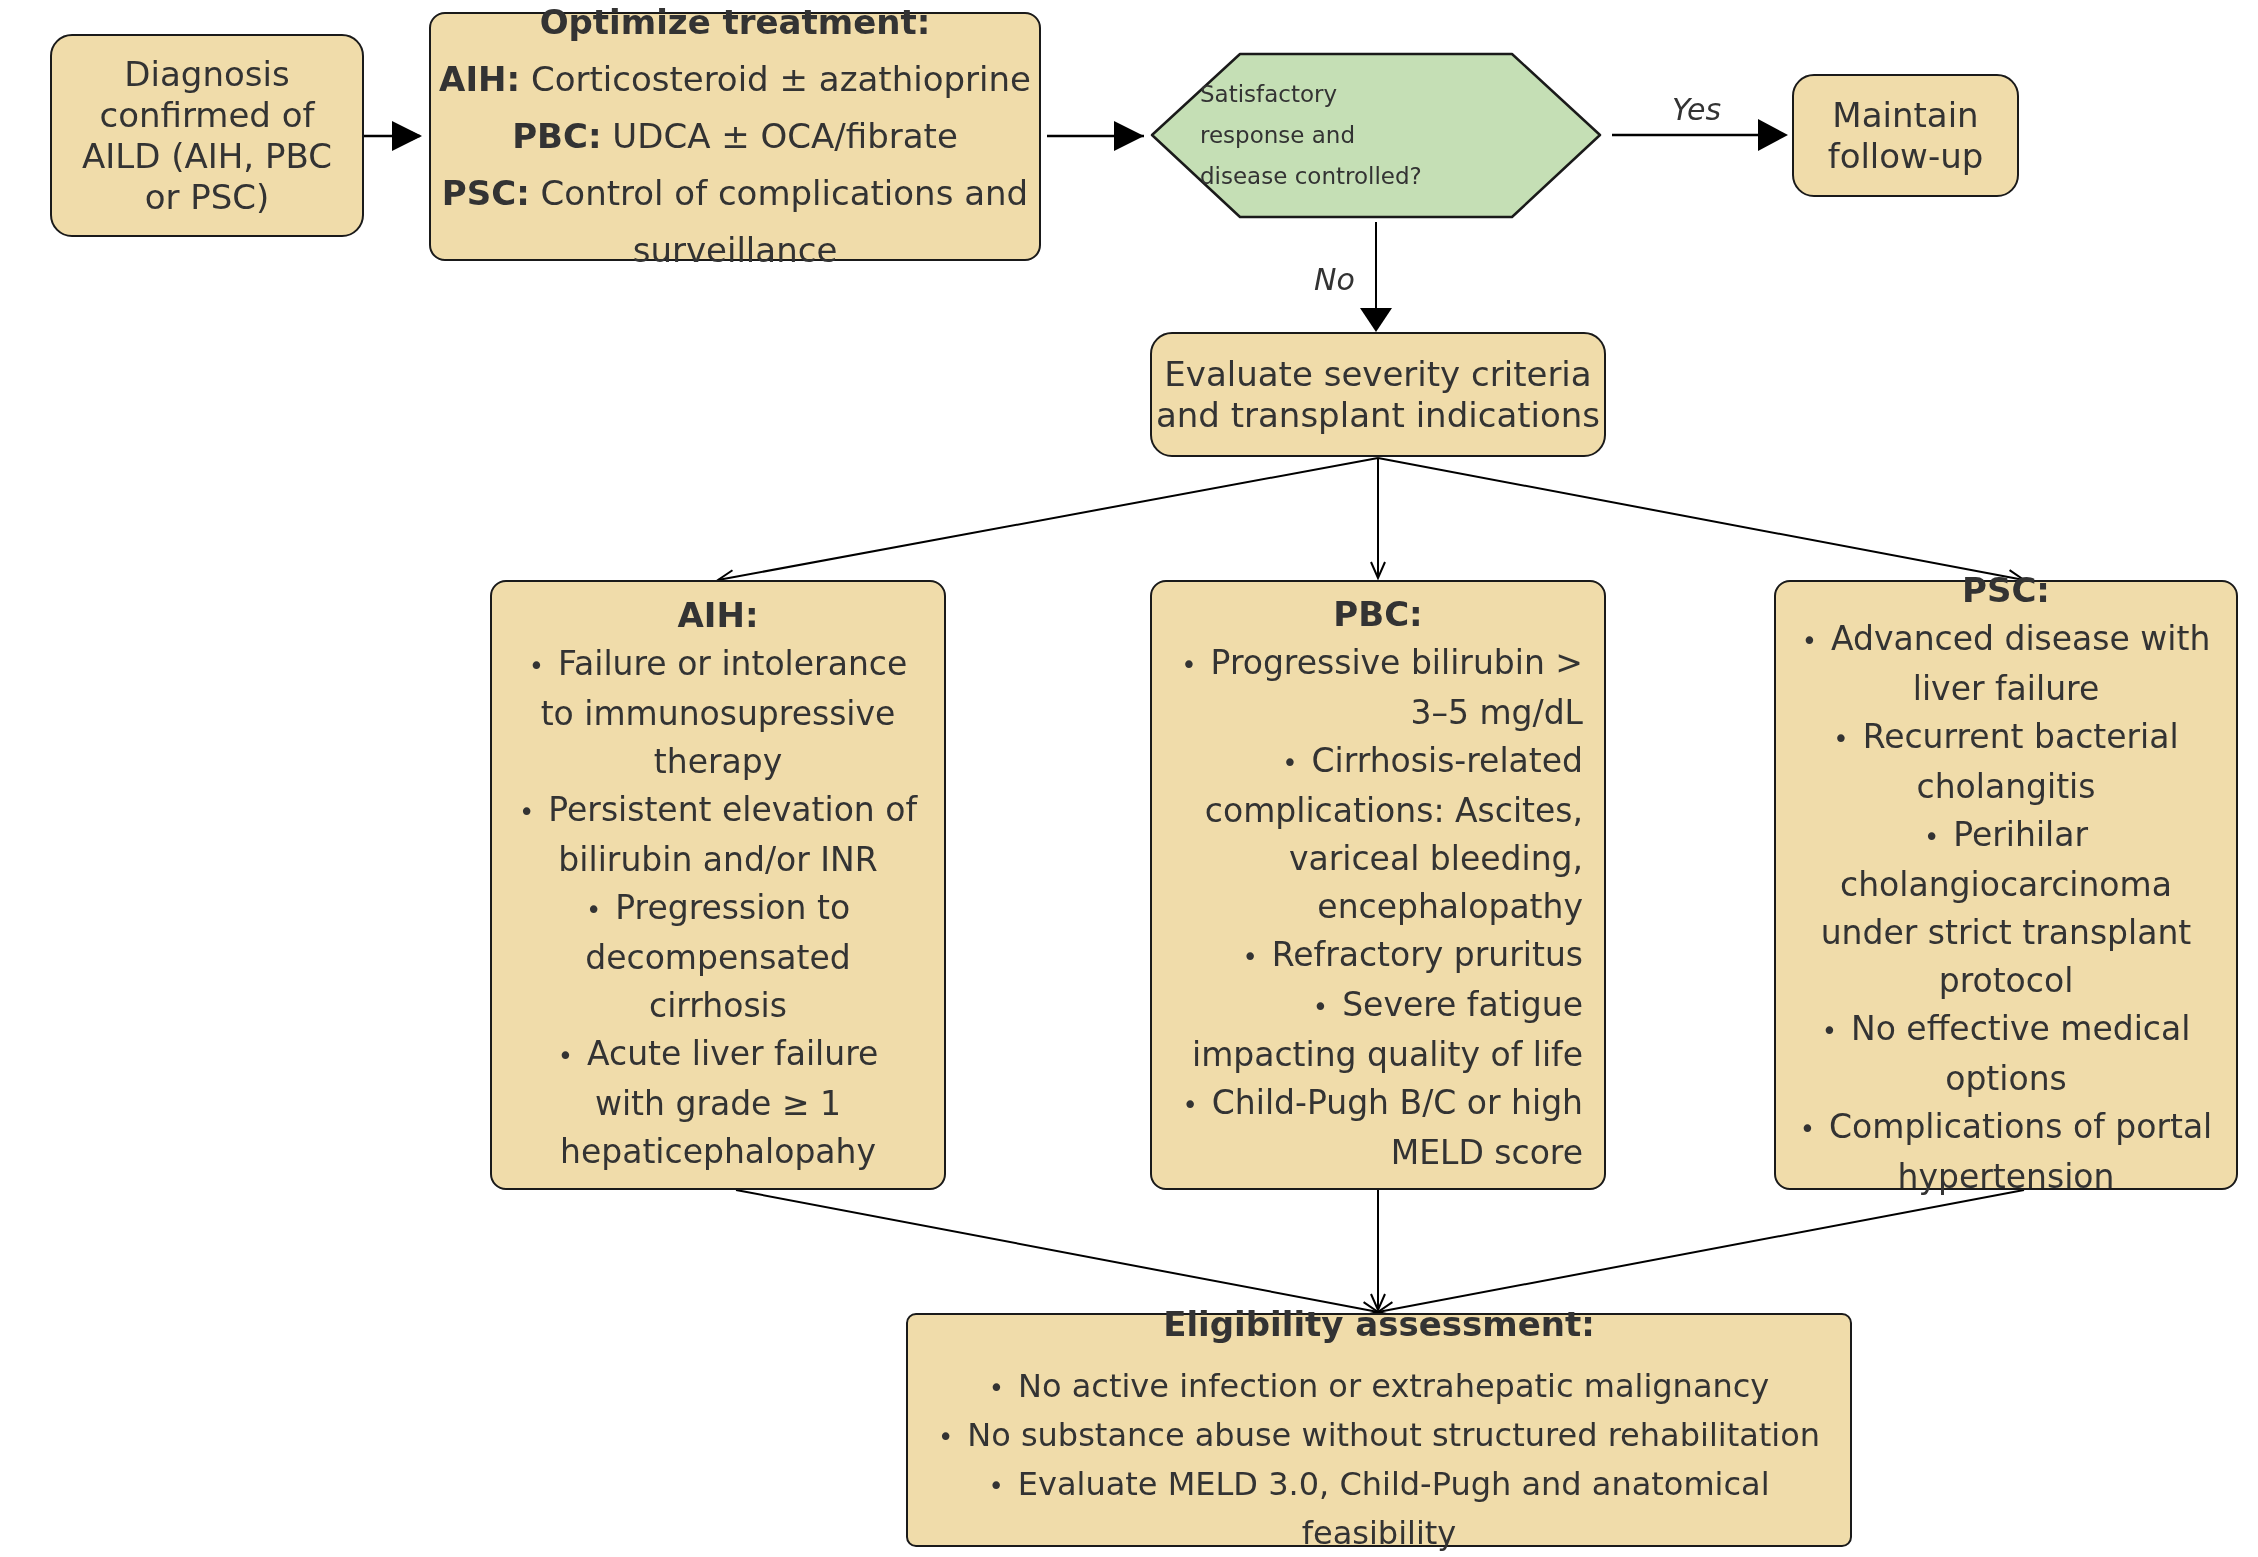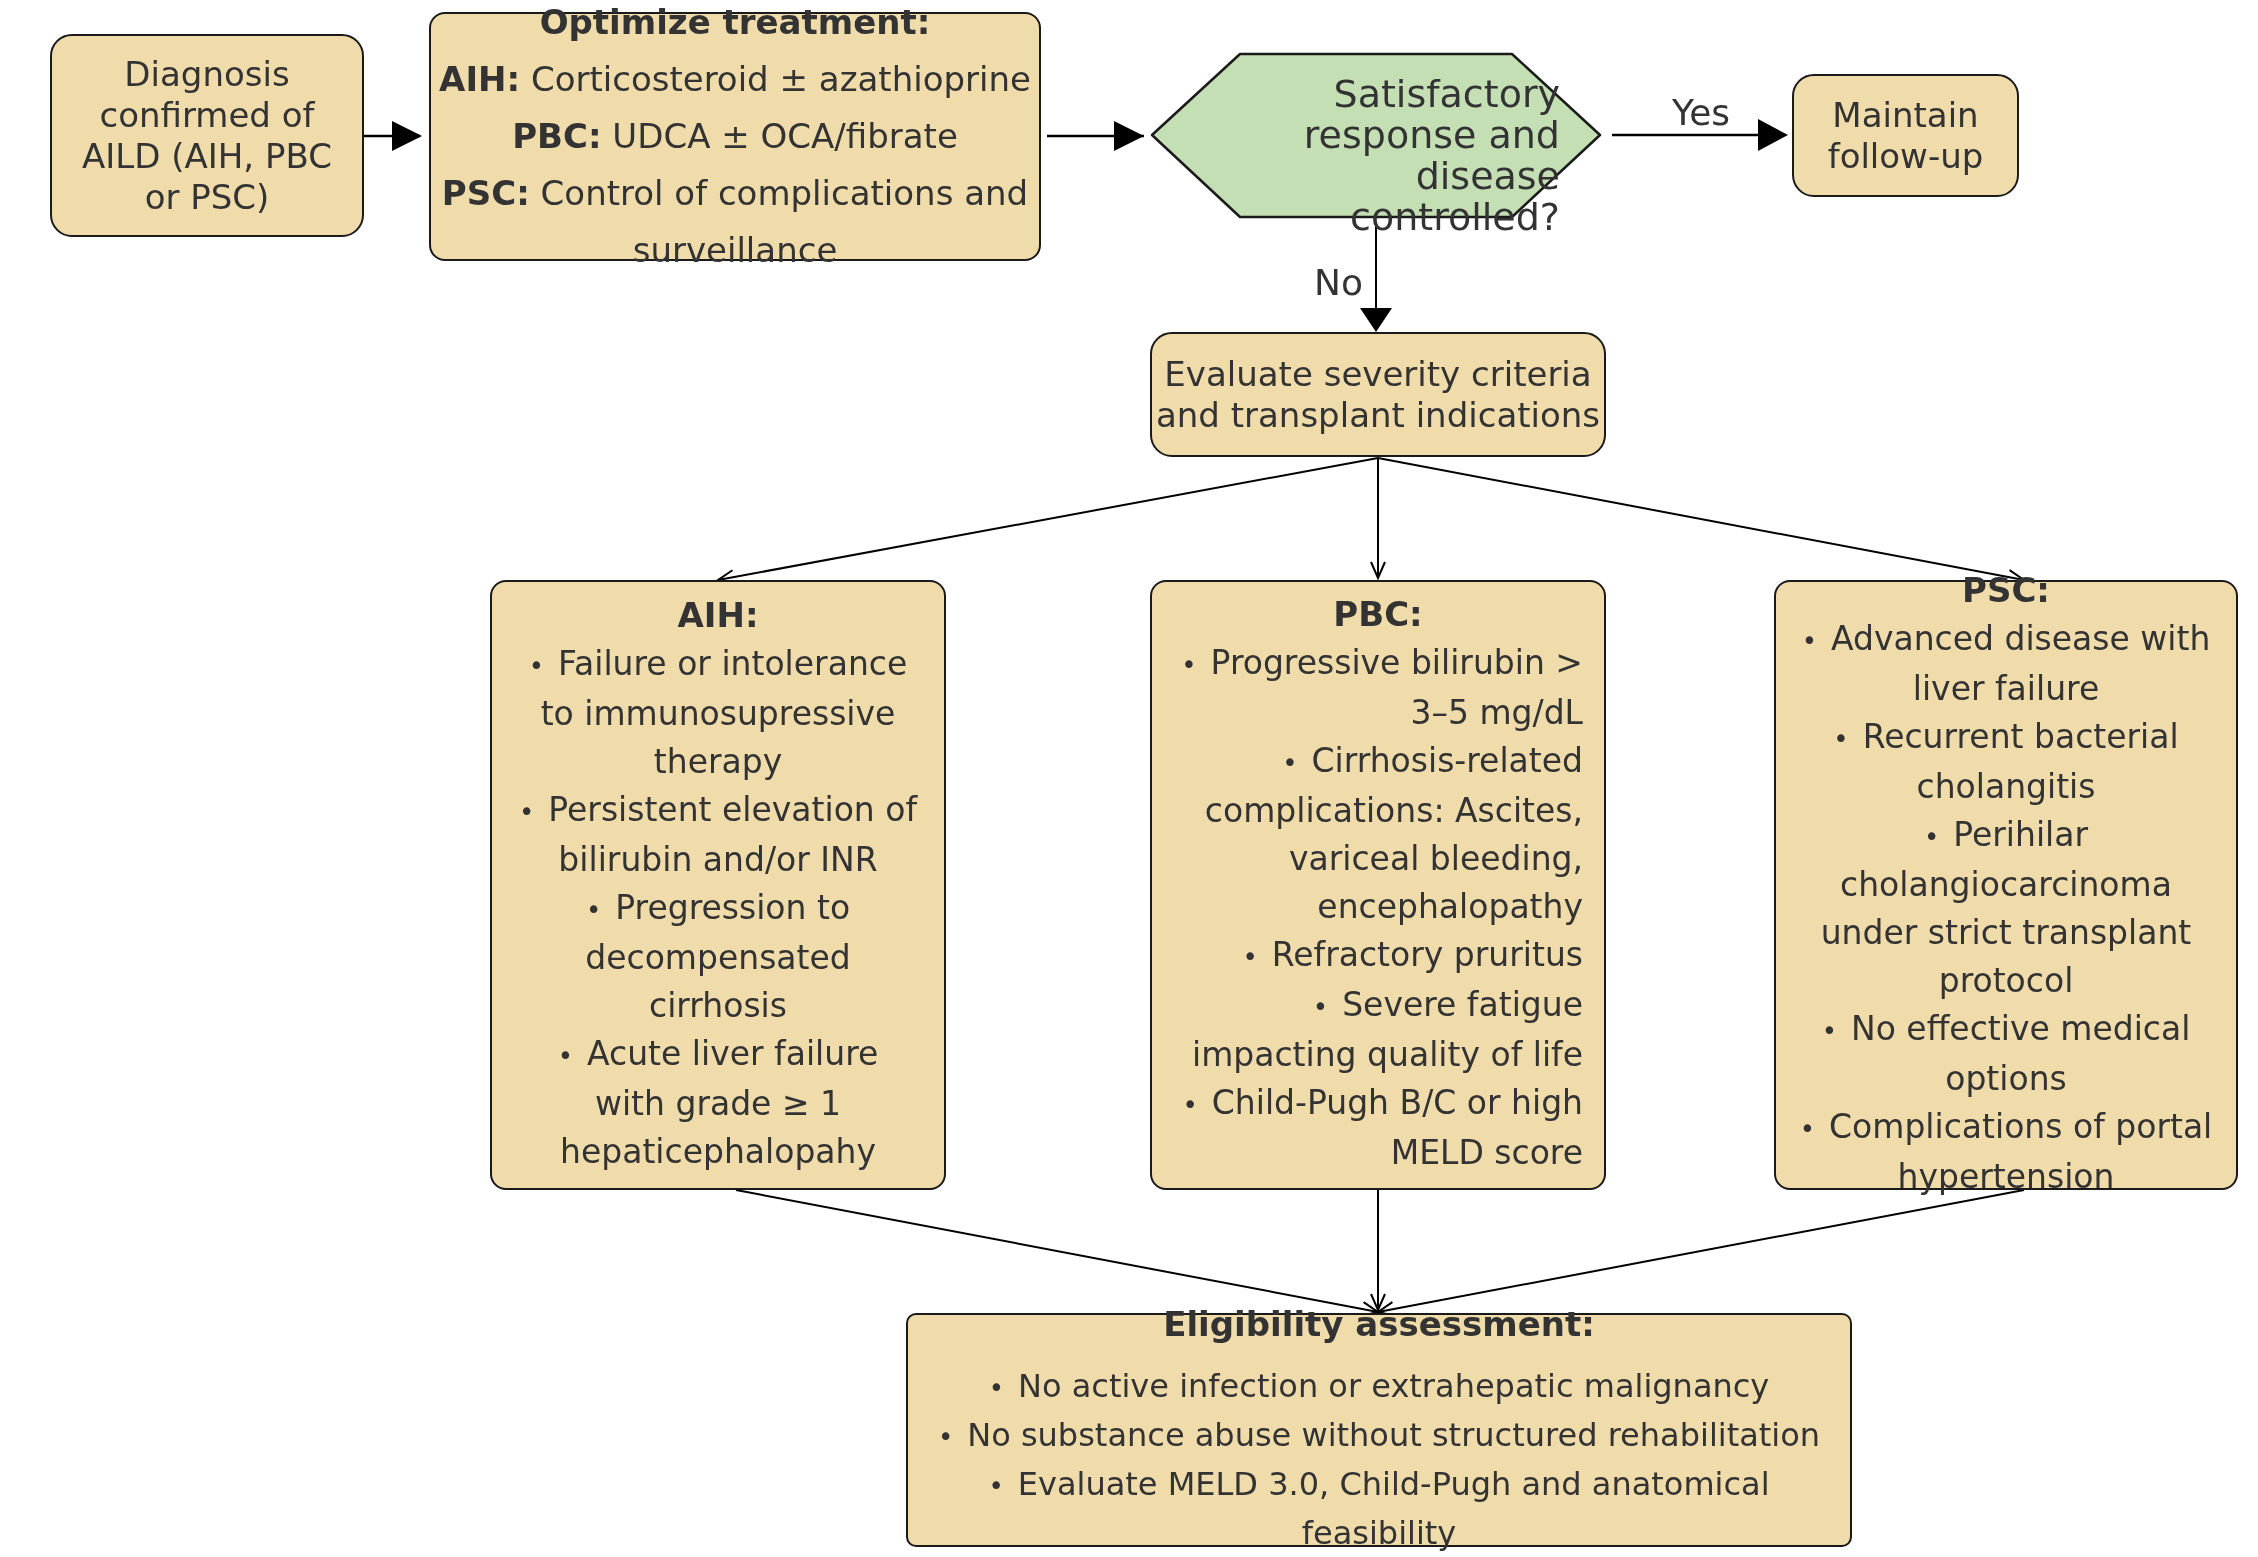--- a/index.html
+++ b/index.html
@@ -7,22 +7,22 @@
          font-family:"DejaVu Sans", sans-serif; color:#333333; }
   svg.links { position:absolute; left:0; top:0; }
   .box { position:absolute; box-sizing:border-box; background:#f0dcaa; border:2.5px solid #1a1a1a;
          border-radius:22px; display:flex; flex-direction:column; align-items:center; justify-content:center;
          text-align:center; }
   .t { font-size:34px; line-height:41px; }
   .b { font-weight:bold; }
   .ul { list-style:none; margin:0; padding:0; }
   .ul li { font-size:33px; line-height:48px; }
   .ul li .dot { font-size:26px; margin-right:14px; }
-  .lbl { position:absolute; font-size:36px; }
-  .hex-text { position:absolute; text-align:right; font-size:38px; line-height:41px; }
+  .lbl { position:absolute; font-size:30px;font-style:italic; }
+  .hex-text { position:absolute; text-align:left; font-size:23px; line-height:41px; }
 </style>
 </head>
 <body>
 
 <svg class="links" width="2258" height="1557">
   <defs>
     <marker id="solid" markerWidth="10" markerHeight="10" refX="9" refY="5" orient="auto" markerUnits="userSpaceOnUse" viewBox="0 0 10 10">
       <path d="M0,0 L10,5 L0,10 z" fill="#000"></path>
     </marker>
     <marker id="open" markerWidth="20" markerHeight="20" refX="18" refY="10" orient="auto" markerUnits="userSpaceOnUse" viewBox="0 0 20 20">

